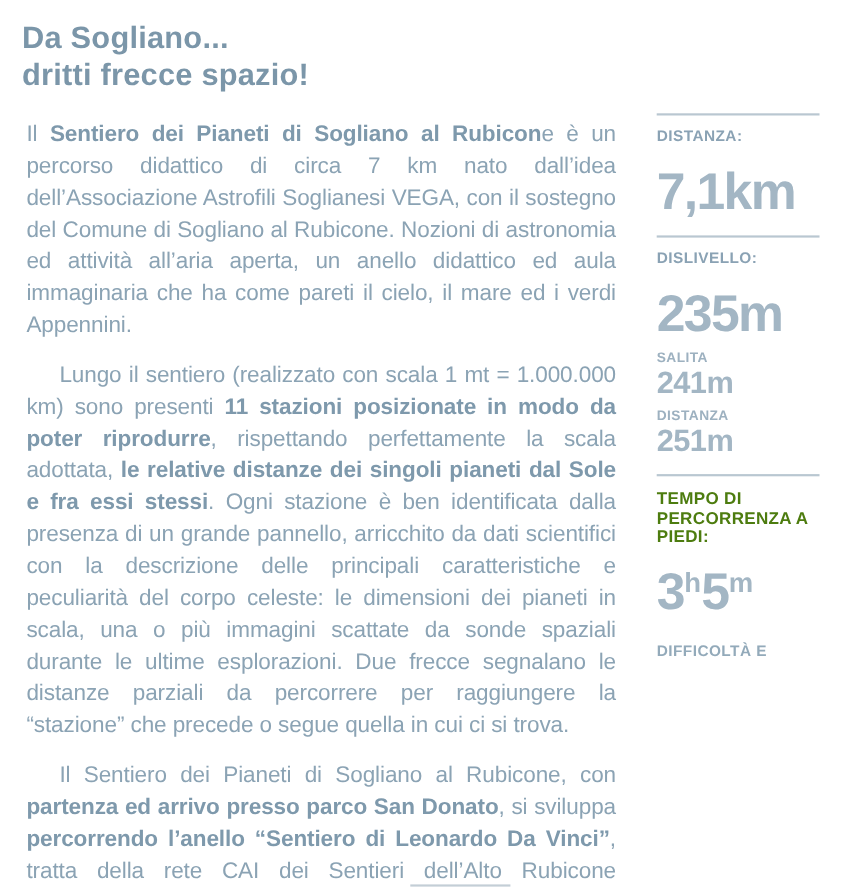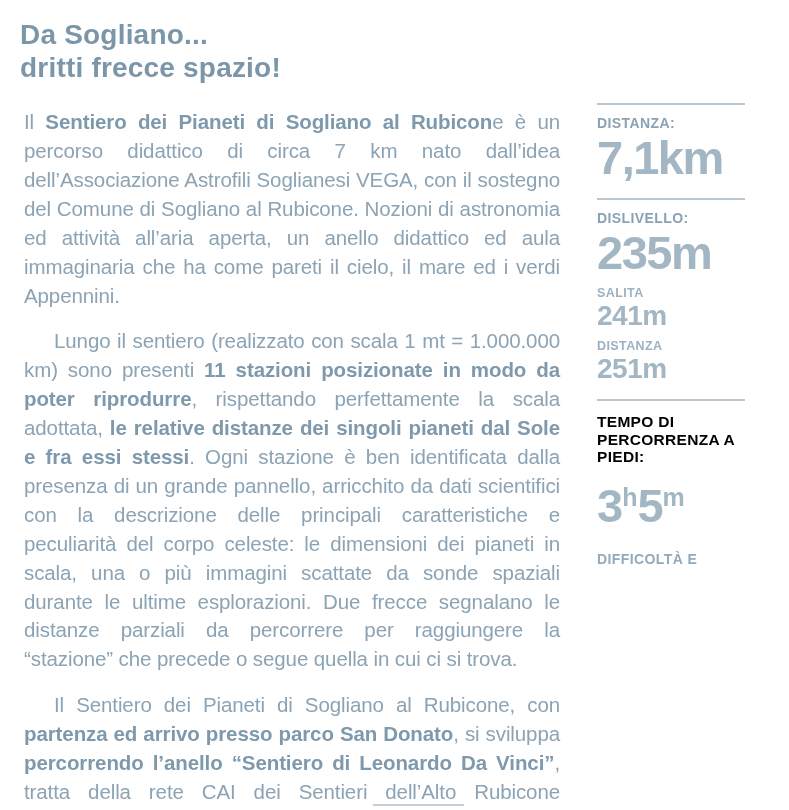--- a/index.html
+++ b/index.html
@@ -59,40 +59,40 @@
     color: #8aa2b4;
     letter-spacing: 0.4px;
     margin: 2px 0 0 0;
   }
   .stat-value-xl {
     font-size: 47px;
     font-weight: 700;
     color: #a3b6c4;
     letter-spacing: -1.5px;
     line-height: 1.08;
-    margin-top: 2px;
+    margin-top: 18px;
   }
   .stat-sub-label {
     font-size: 12.5px;
     font-weight: 700;
     color: #9db1c0;
     letter-spacing: 0.4px;
     margin-top: 7px;
   }
   .stat-value-md {
     font-size: 28px;
     font-weight: 700;
     color: #a3b6c4;
     letter-spacing: -0.5px;
     line-height: 1.15;
   }
   .tempo-label {
     font-size: 15.5px;
     font-weight: 700;
-    color: #000000;
+    color: #4d7c0f;
     line-height: 1.14;
     letter-spacing: 0.3px;
     margin-top: 4px;
   }
   .tempo-value {
     margin-top: 16px;
     line-height: 1;
     color: #a3b6c4;
     font-weight: 700;
   }

